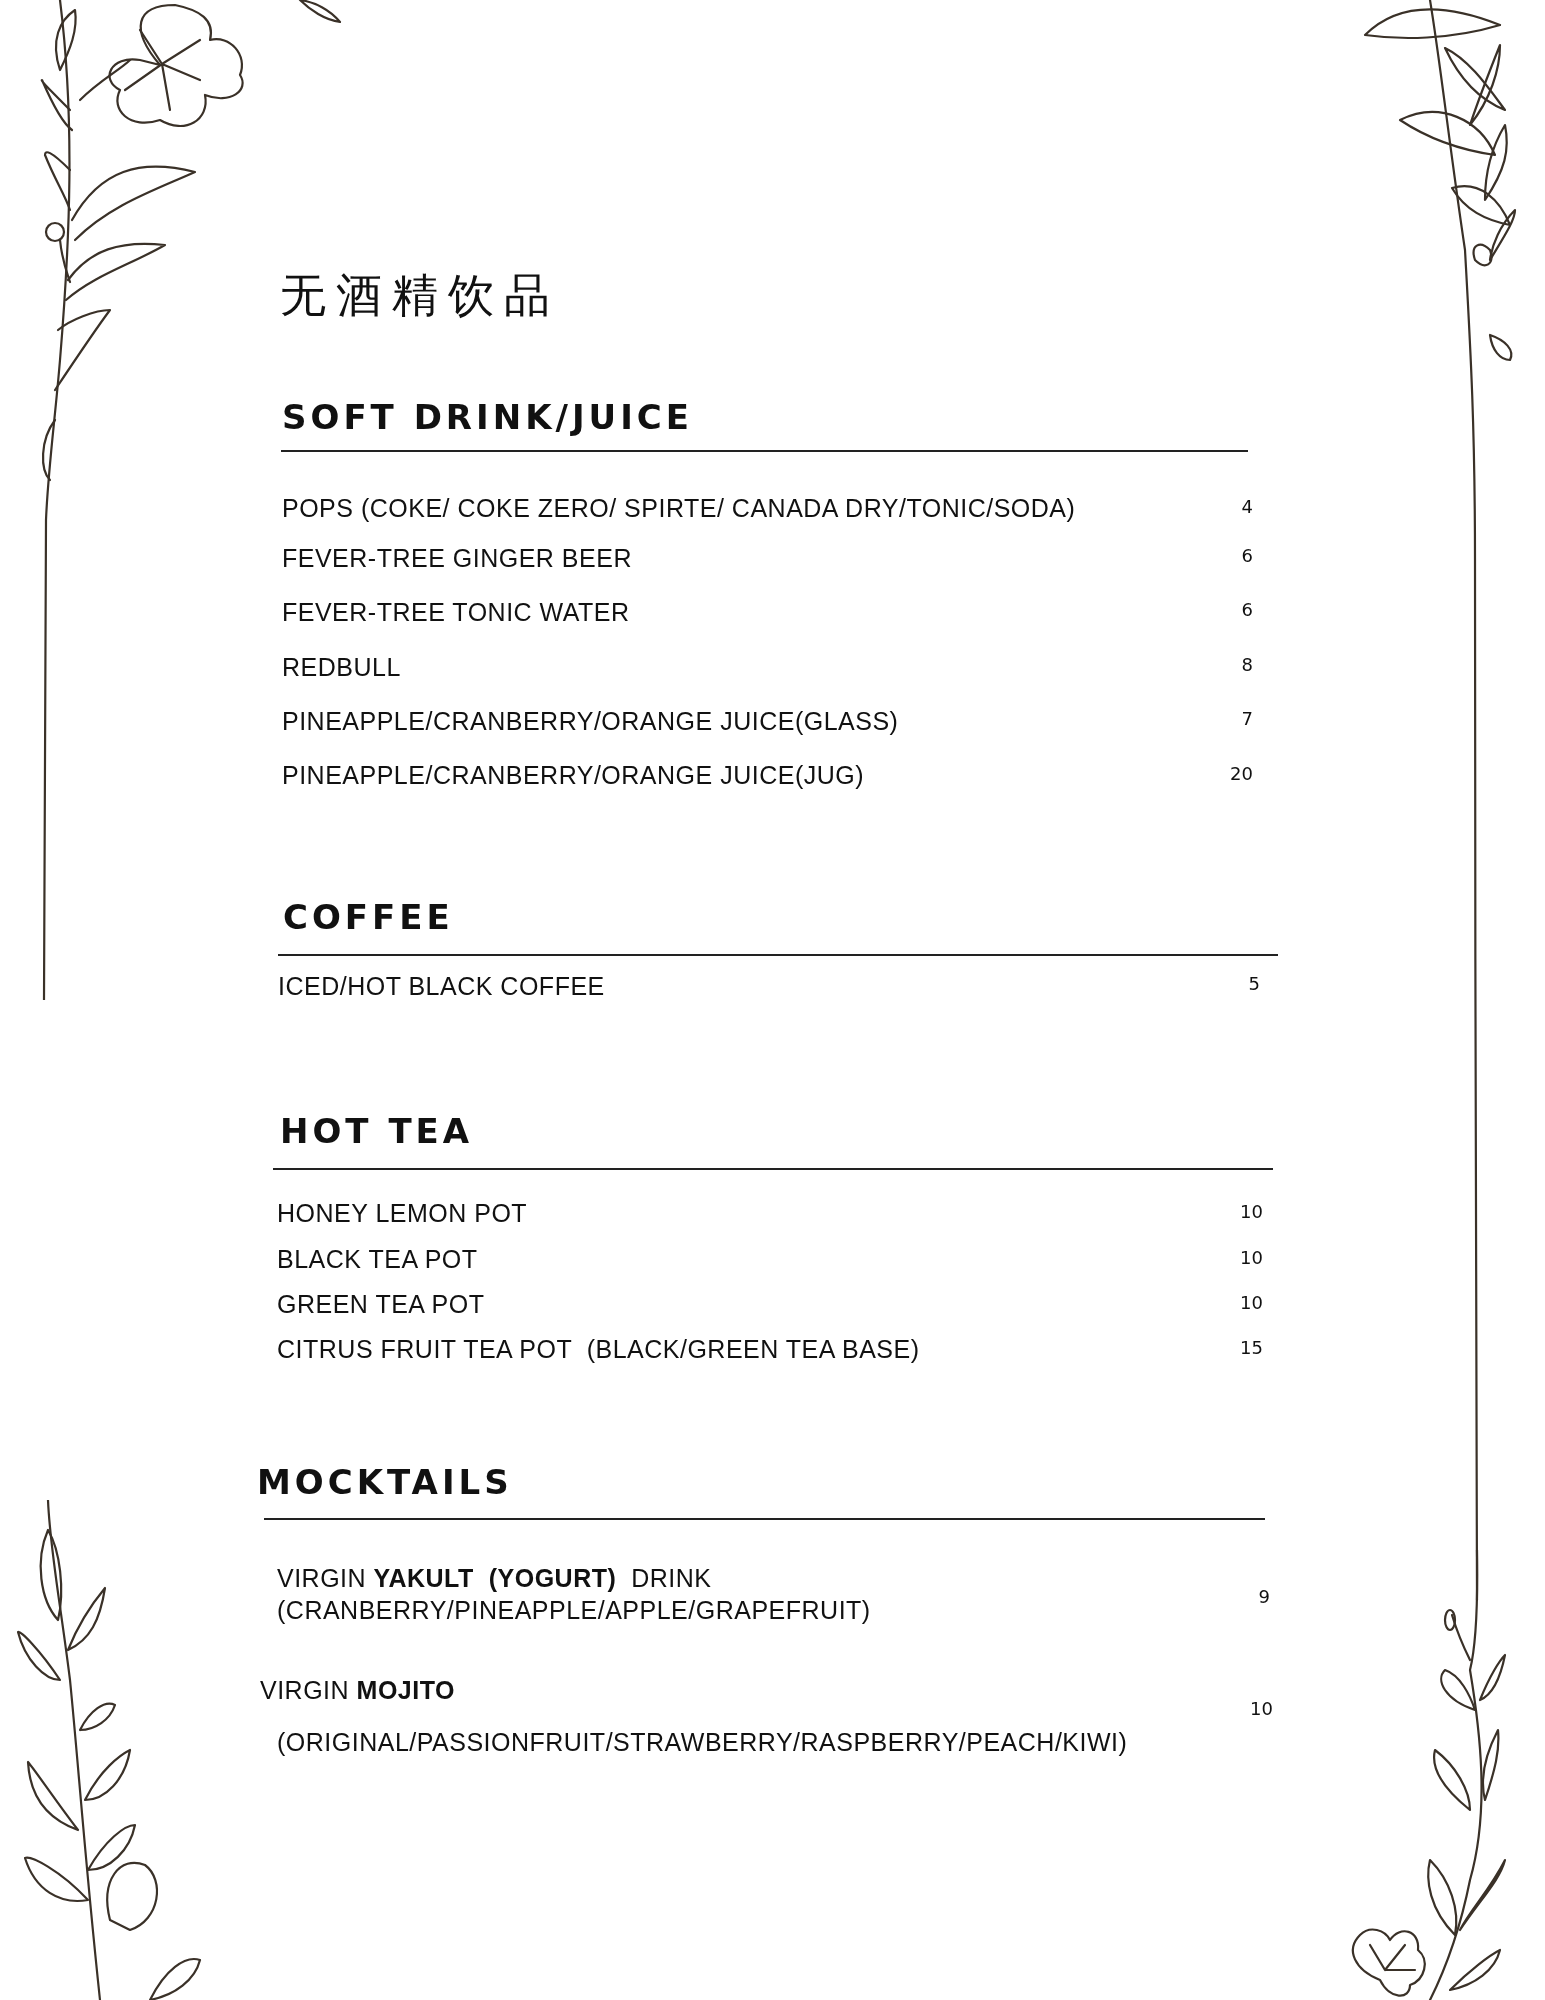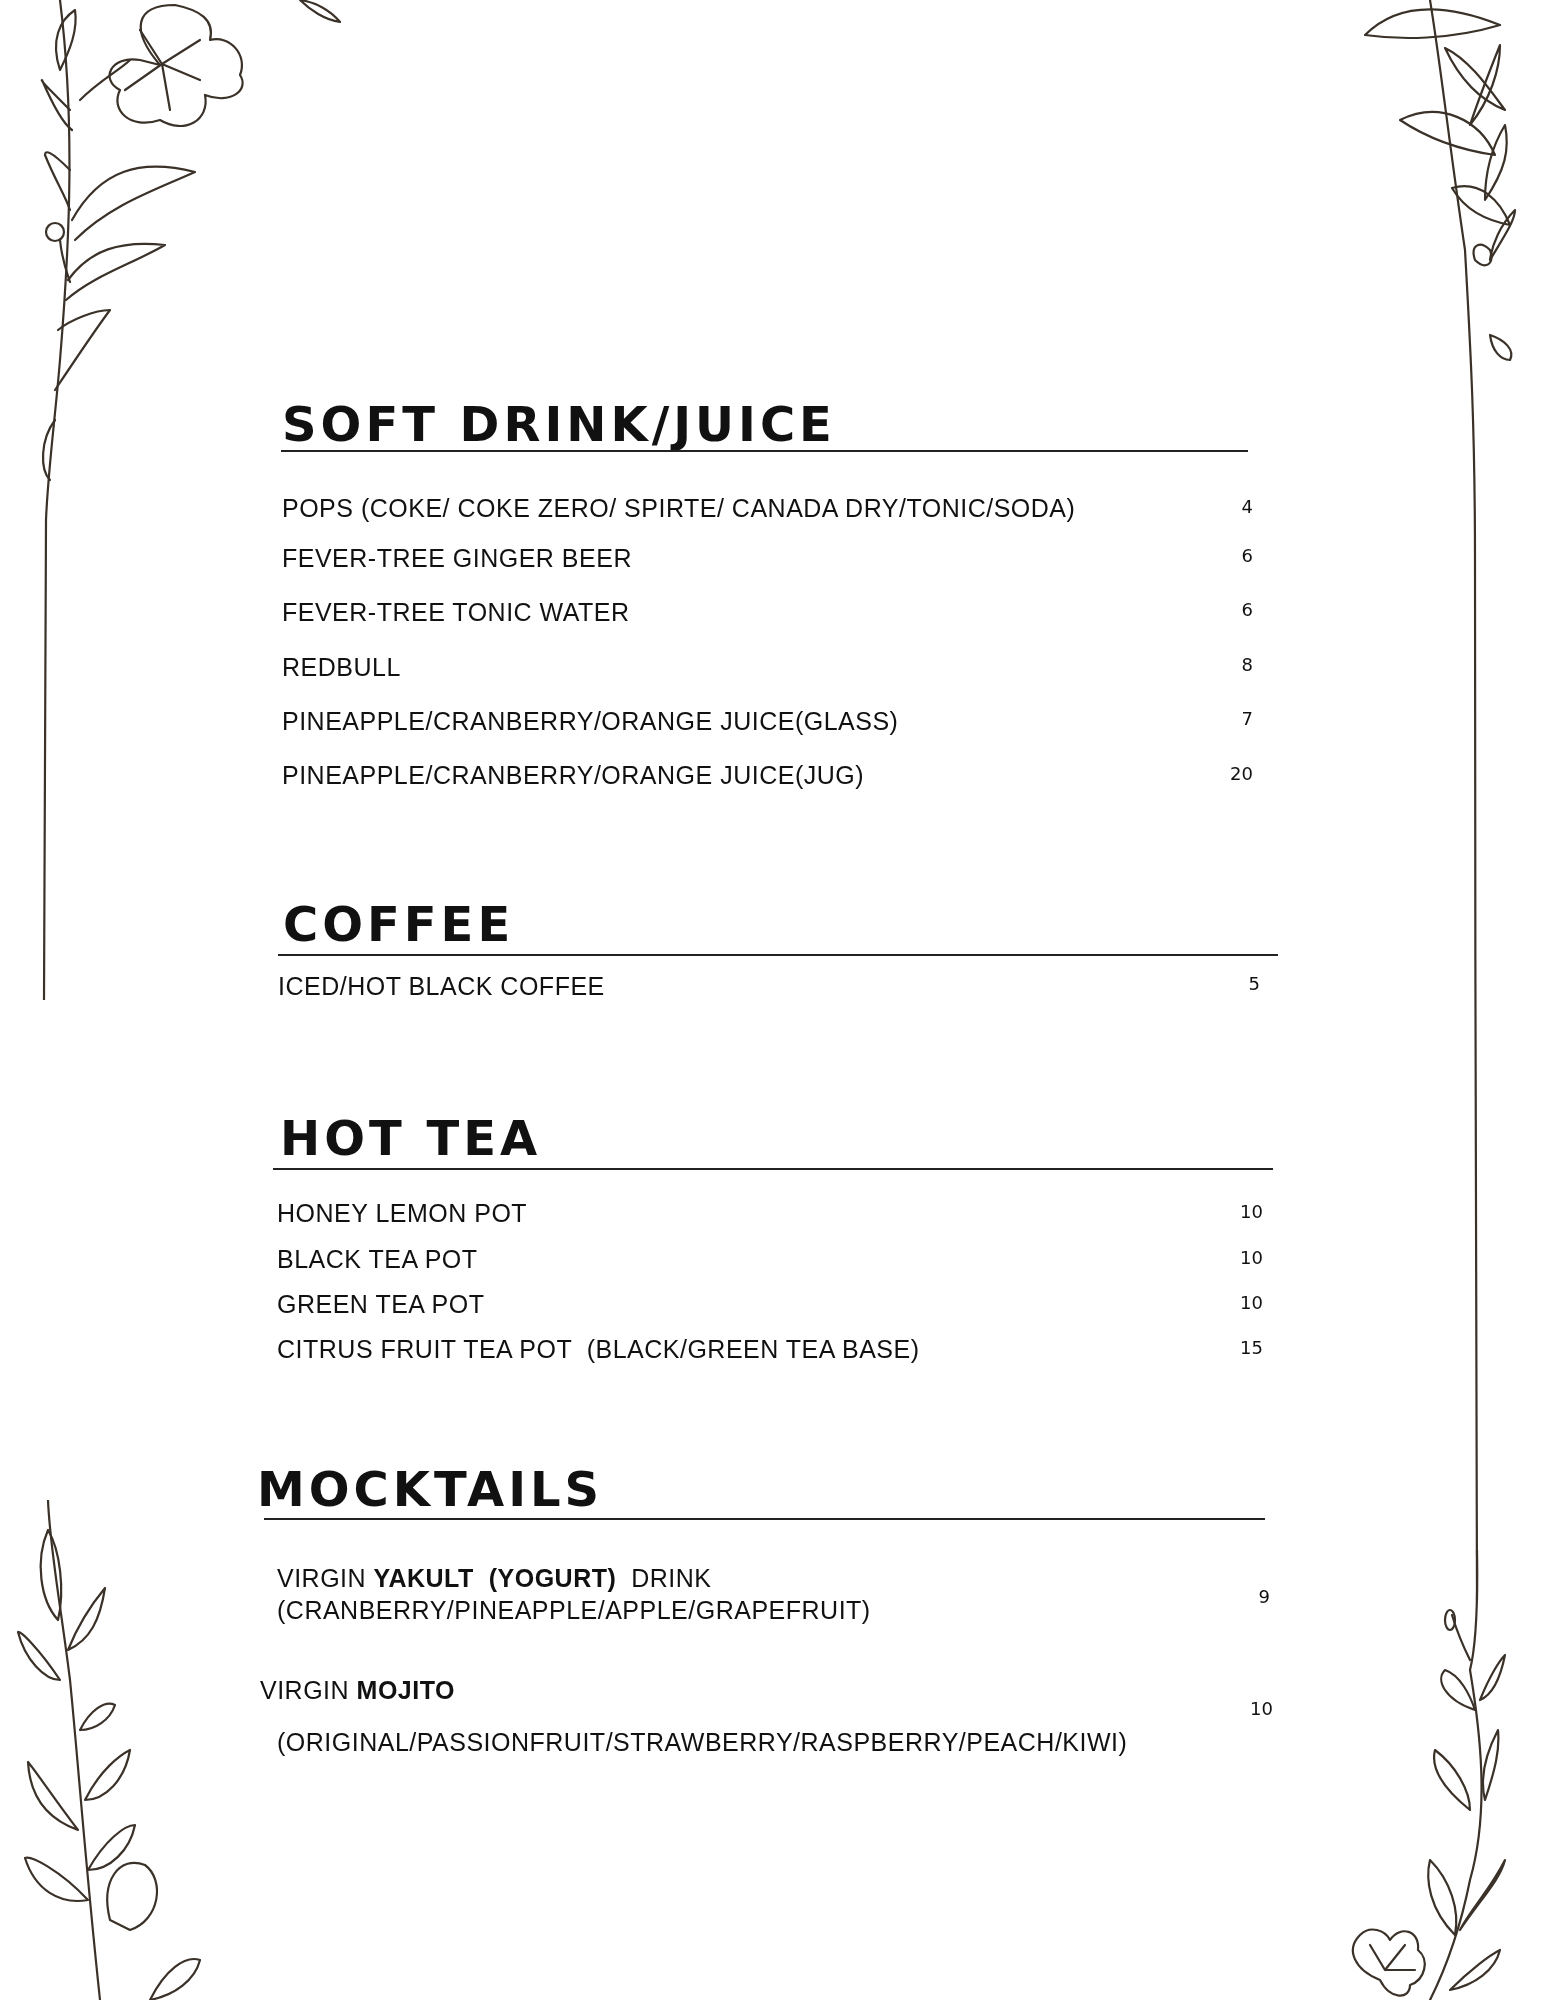--- a/index.html
+++ b/index.html
@@ -9,21 +9,21 @@
   .title {
     font-family: "DejaVu Sans", sans-serif; font-weight: bold;
     font-size: 54px; letter-spacing: 10px; left: 293px; top: 180px; line-height: 1;
   }
   .subtitle {
     font-family: "DejaVu Serif", serif; font-size: 46px; letter-spacing: 10px;
     left: 280px; top: 272px; line-height: 1;
   }
   .section-heading {
     font-family: "DejaVu Sans", sans-serif; font-weight: bold;
-    font-size: 48px; letter-spacing: 4px; line-height: 1;
+    font-size: 34px; letter-spacing: 4px; line-height: 1;
   }
   .rule { height: 2px; background: #222; }
   .item {
     font-family: "Liberation Sans", sans-serif; font-size: 25px; letter-spacing: 0.5px;
     line-height: 1; white-space: nowrap;
   }
   .price {
     font-family: "DejaVu Sans", sans-serif; font-size: 18px; line-height: 1;
     text-align: right; width: 60px;
   }
@@ -88,20 +88,21 @@
     <path d="M230 150 C 240 125, 250 110, 255 105 C 250 130, 242 145, 230 150 Z"></path>
     <path d="M220 260 C 195 240, 180 220, 185 200 C 205 215, 220 240, 220 260 Z"></path>
     <path d="M235 250 C 245 220, 250 200, 248 180 C 235 205, 230 230, 235 250 Z"></path>
     <path d="M205 385 C 180 360, 175 330, 180 310 C 200 330, 210 360, 205 385 Z"></path>
     <path d="M210 380 C 230 350, 250 330, 255 310 C 240 340, 220 360, 210 380 Z"></path>
     <path d="M200 440 C 220 420, 240 405, 250 400 C 245 420, 225 435, 200 440 Z"></path>
     <path d="M130 430 C 105 420, 95 400, 110 385 C 120 375, 135 380, 140 390 C 150 375, 170 380, 168 400 C 180 410, 175 430, 160 435 C 160 450, 140 450, 130 430 Z"></path>
     <path d="M135 420 L 120 395 M135 420 L 155 395 M135 420 L 165 420"></path>
   </svg>
 
+  <div class="abs subtitle">无酒精饮品</div>
 
   <div class="abs section-heading" style="left:282px;top:400px;">SOFT DRINK/JUICE</div>
   <div class="abs rule" style="left:281px;top:450px;width:967px;"></div>
 
   <div class="abs item" style="left:282px;top:496px;">POPS (COKE/ COKE ZERO/ SPIRTE/ CANADA DRY/TONIC/SODA)</div>
   <div class="abs price" style="left:1193px;top:498px;">4</div>
 
   <div class="abs item" style="left:282px;top:546px;">FEVER-TREE GINGER BEER</div>
   <div class="abs price" style="left:1193px;top:547px;">6</div>
 

